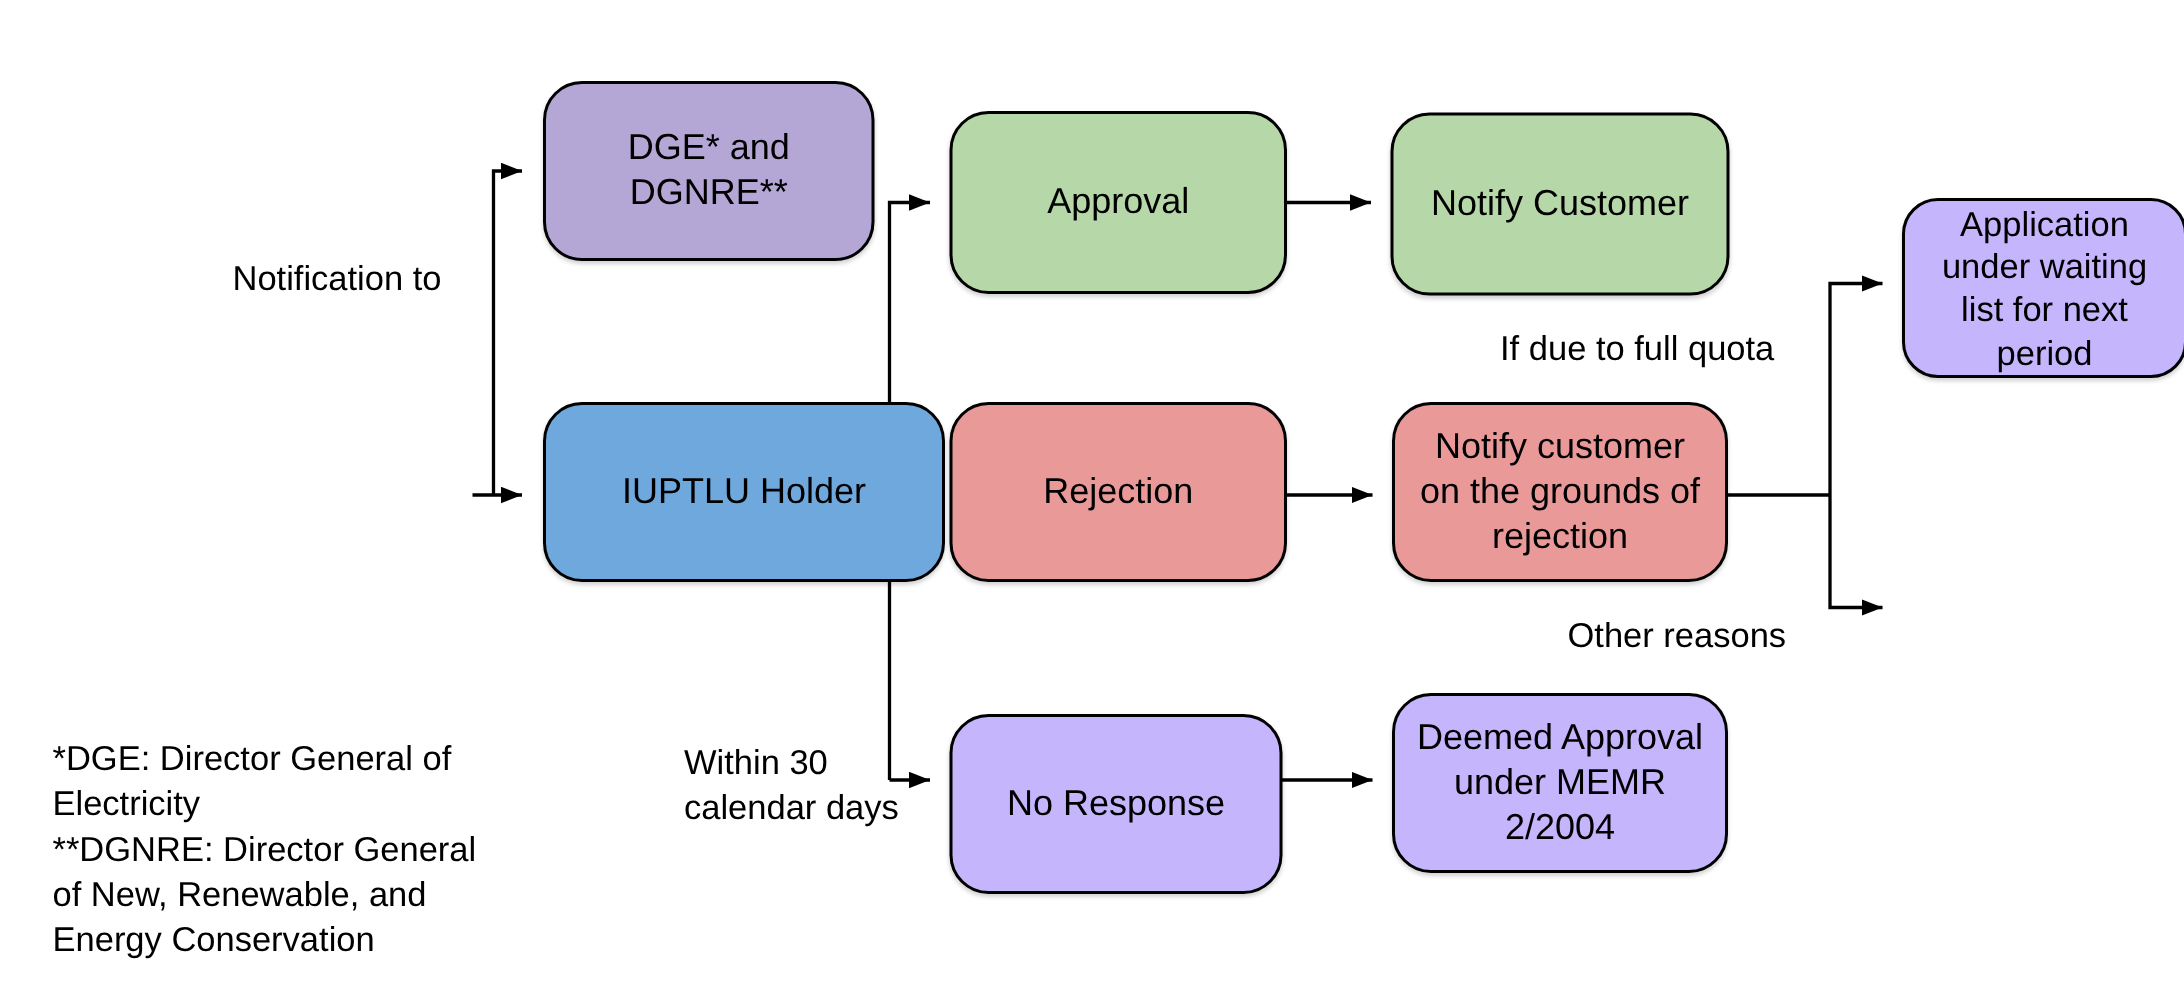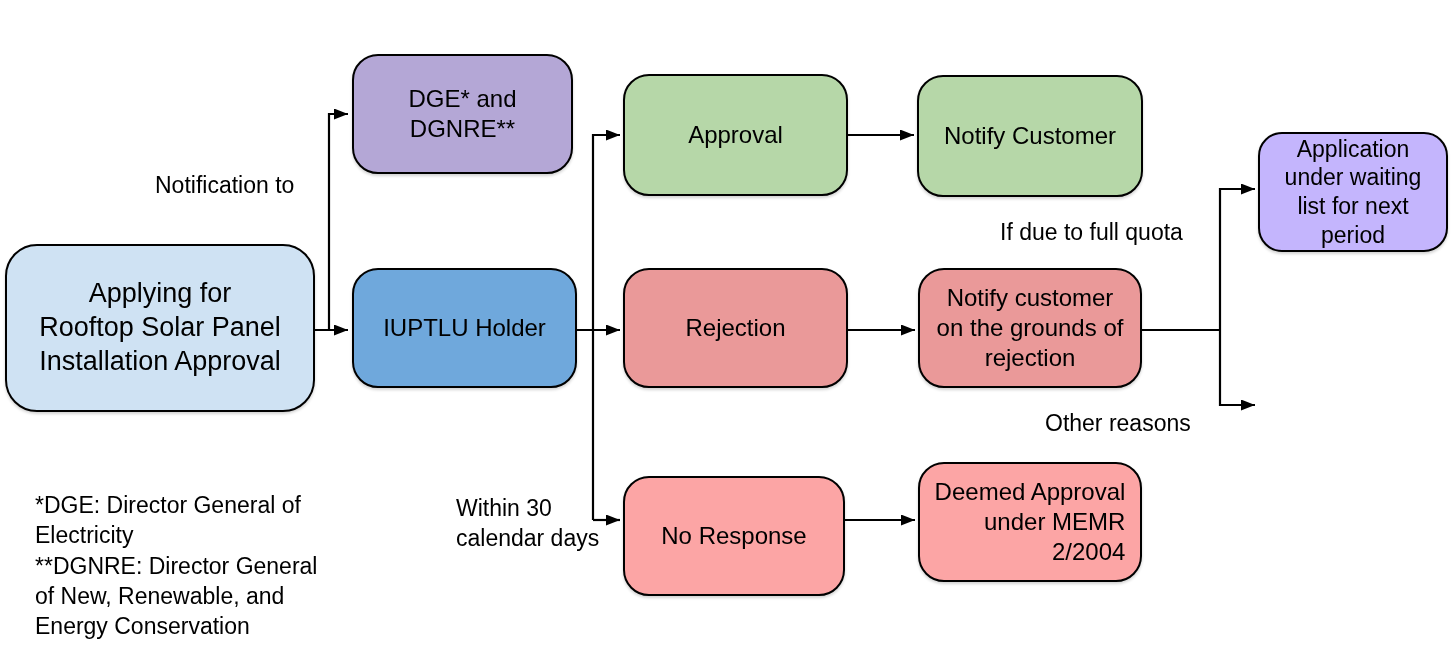--- a/index.html
+++ b/index.html
@@ -28,27 +28,28 @@
     border-radius: 26px;
     display: flex;
     align-items: center;
     justify-content: center;
     text-align: center;
     white-space: pre-line;
     font-size: 24px;
     line-height: 1.25;
     padding: 4px;
     box-shadow: 0 2px 3px rgba(0,0,0,0.18);
+    margin-left: 10px;
   }
   .c-lightblue { background: #cfe2f3; }
   .c-purple    { background: #b4a7d6; }
   .c-blue      { background: #6fa8dc; }
   .c-green     { background: #b6d7a8; }
   .c-red       { background: #ea9999; }
-  .c-yellow    { background: #fca5a5; text-align: right; }
+  .c-yellow    { background: #c4b5fd; }
   .c-orange    { background: #c4b5fd; }
   .edge-label {
     position: absolute;
     font-size: 23px;
     line-height: 1.32;
     white-space: pre-line;
   }
   .footnote {
     position: absolute;
     left: 35px;
@@ -77,28 +78,25 @@
       <path d="M593,520 L620,520" marker-end="url(#arrow)"></path>
       <path d="M848,135 L914,135" marker-end="url(#arrow)"></path>
       <path d="M848,330 L915,330" marker-end="url(#arrow)"></path>
       <path d="M845,520 L915,520" marker-end="url(#arrow)"></path>
       <path d="M1142,330 L1220,330"></path>
       <path d="M1220,330 L1220,189 L1255,189" marker-end="url(#arrow)"></path>
       <path d="M1220,330 L1220,405 L1255,405" marker-end="url(#arrow)"></path>
     </g>
   </svg>
 
-  <div class="node c-lightblue" style="left:5px;top:244px;width:310px;height:168px;font-size:27px;border-radius:32px">Applying for
-Rooftop Solar Panel
-Installation Approval</div>
 
   <div class="node c-purple" style="left:352px;top:54px;width:221px;height:120px">DGE* and
 DGNRE**</div>
 
-  <div class="node c-blue" style="left:352px;top:268px;width:225px;height:120px">IUPTLU Holder</div>
+  <div class="node c-blue" style="left:352px;top:268px;width:268px;height:120px">IUPTLU Holder</div>
 
   <div class="node c-green" style="left:623px;top:74px;width:225px;height:122px">Approval</div>
 
   <div class="node c-green" style="left:917px;top:75px;width:226px;height:122px">Notify Customer</div>
 
   <div class="node c-red" style="left:623px;top:268px;width:225px;height:120px">Rejection</div>
 
   <div class="node c-red" style="left:918px;top:268px;width:224px;height:120px">Notify customer
 on the grounds of
 rejection</div>

